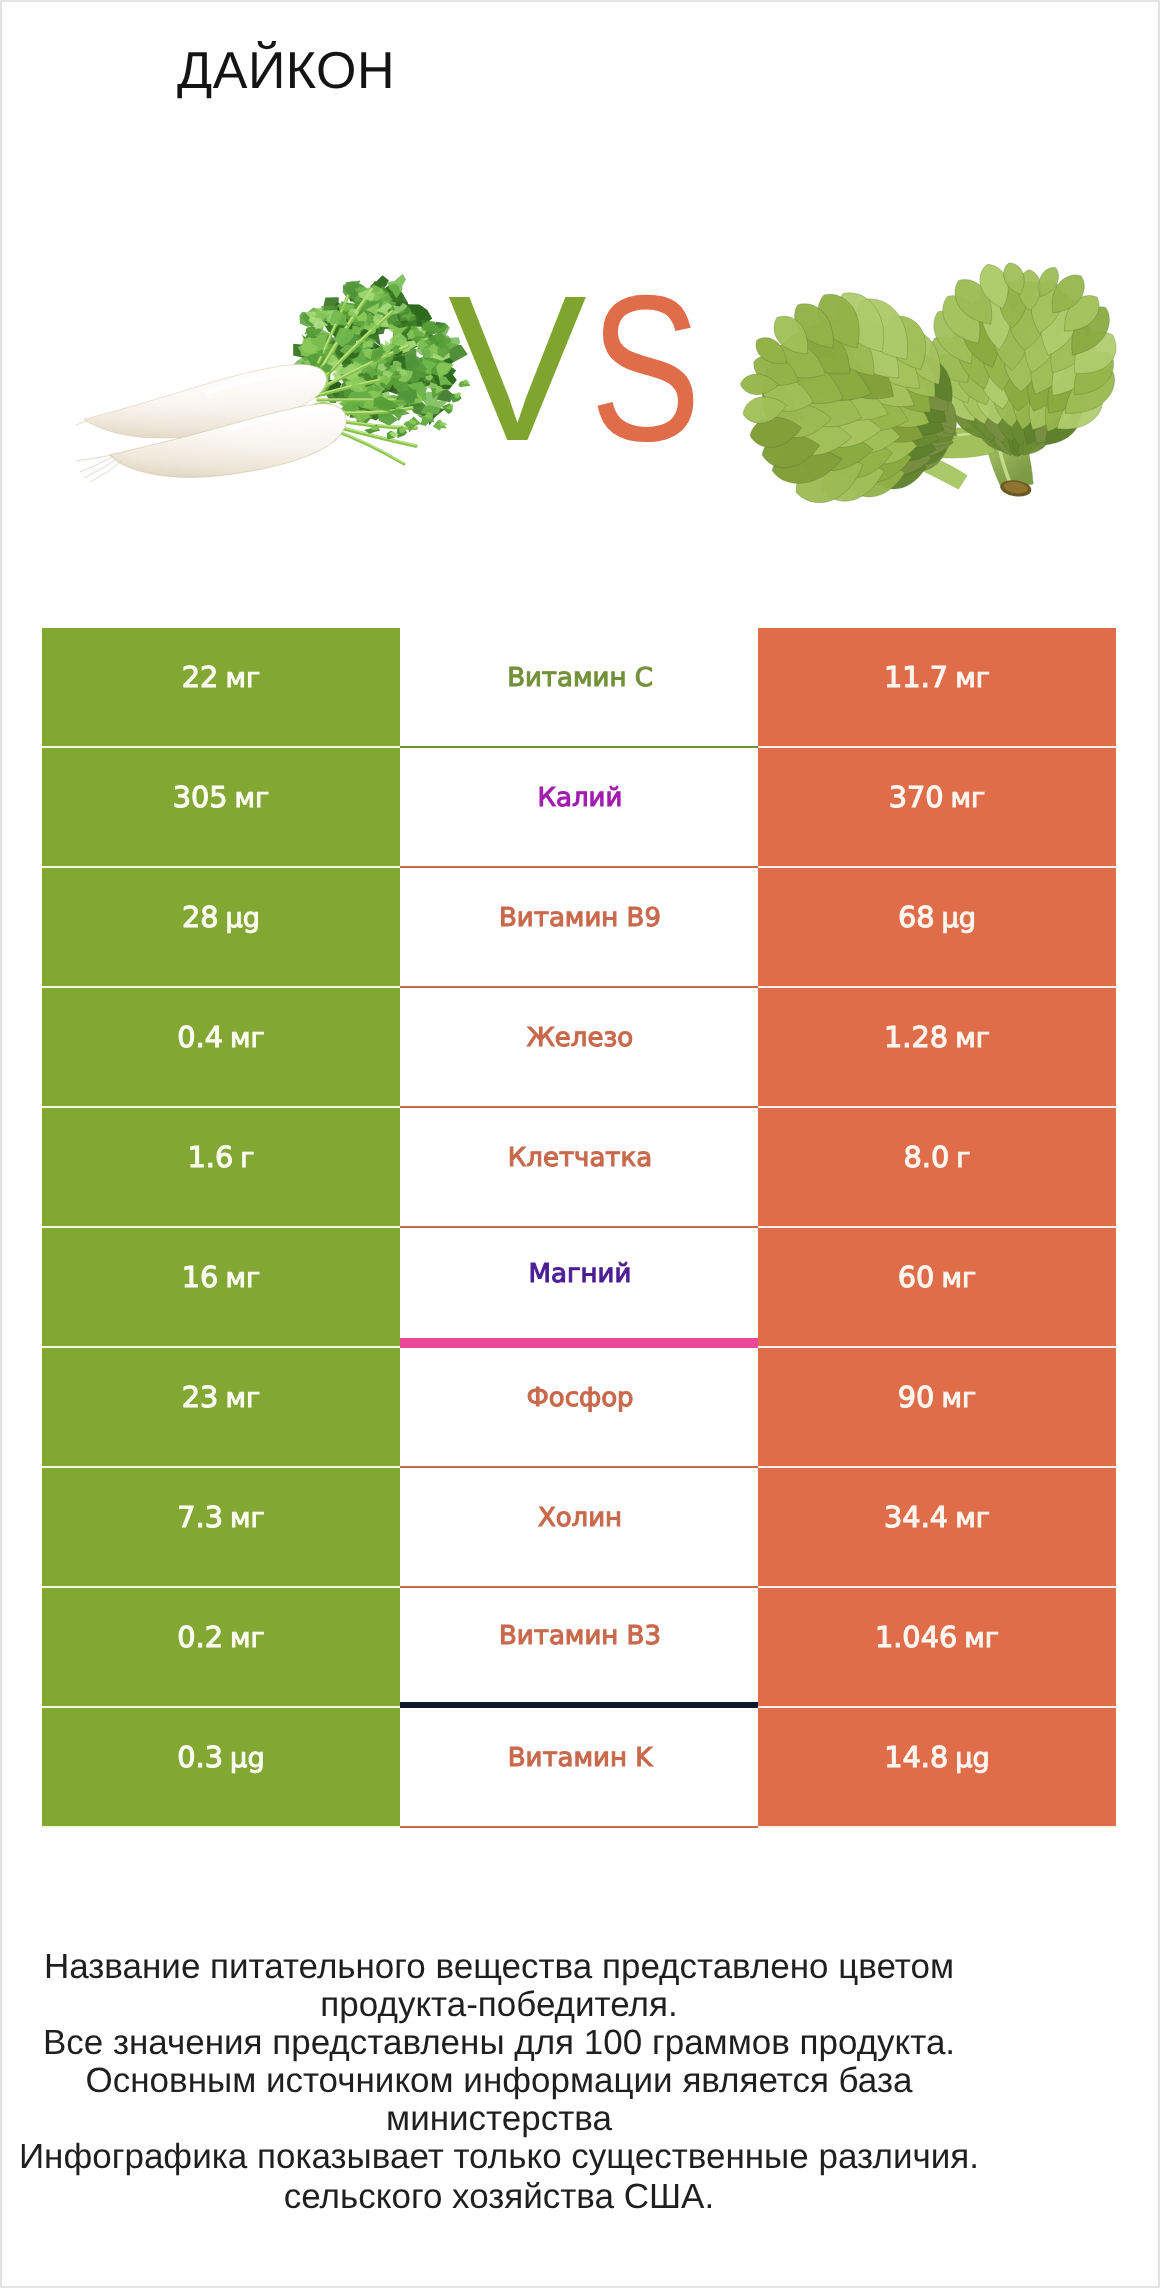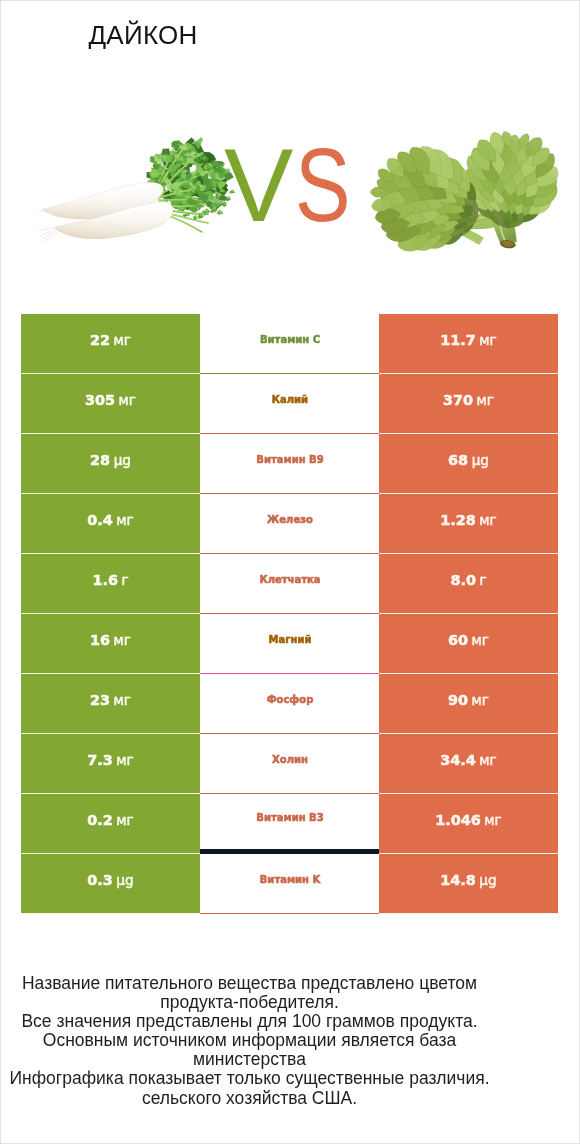--- a/index.html
+++ b/index.html
@@ -16,23 +16,23 @@
   .vs{position:absolute;left:225px;top:133px;font-size:104px;font-weight:400;line-height:104px;white-space:nowrap;}
   .vs .v{color:#7FA52E;display:inline-block;margin-left:-1px;}
   .vs .s{color:#E06D49;display:inline-block;transform:scaleX(0.80);transform-origin:left center;margin-left:2px;}
   .table{position:absolute;left:21px;top:314px;width:537px;font-family:"DejaVu Sans",sans-serif;}
   .row{display:flex;height:60px;}
   .cell{display:flex;align-items:center;justify-content:center;width:179px;box-sizing:border-box;}
   .left{background:#82A732;color:#fbfbf4;border-bottom:1px solid #f2f7df;}
   .right{background:#E06D49;color:#fdf6f0;border-bottom:1px solid #fbf0e9;}
   .mid{background:#fff;}
   .valwrap{display:flex;align-items:baseline;transform:translate(0px,-4.5px);}
-  .val{font-weight:bold;font-size:14.4px;text-align:right;-webkit-text-stroke:0.55px currentColor;}
+  .val{font-weight:normal;font-size:14.4px;text-align:right;-webkit-text-stroke:0.55px currentColor;}
   .unit{font-size:13.6px;font-weight:normal;margin-left:3.5px;-webkit-text-stroke:0.5px currentColor;}
-  .name{font-weight:bold;font-size:10px;display:block;transform:translate(0.5px,-4px);-webkit-text-stroke:0.55px currentColor;}
+  .name{font-weight:normal;font-size:13px;display:block;transform:translate(0.5px,-4px);-webkit-text-stroke:0.55px currentColor;}
   .footer{position:absolute;left:0;top:974px;width:499px;text-align:center;font-size:17.5px;color:#1f1f1f;line-height:19.1px;font-family:"Liberation Sans",sans-serif;}
 </style>
 </head>
 <body>
 
 <div class="page">
   <div class="pageborder"></div>
 
   <div class="headers">
     <div class="hdr hdr-l">ДАЙКОН</div>
@@ -568,21 +568,21 @@
           </span>
         </div>
       </div>
       <div class="row">
         <div class="cell left">
           <span class="valwrap">
             <span class="val">305</span>
             <span class="unit">мг</span>
           </span>
         </div>
-        <div class="cell mid" style="color:#a16207;border-bottom:1px solid #c9694c">
+        <div class="cell mid" style="color:#a21caf;border-bottom:1px solid #c9694c">
           <span class="name">Калий</span>
         </div>
         <div class="cell right">
           <span class="valwrap">
             <span class="val">370</span>
             <span class="unit">мг</span>
           </span>
         </div>
       </div>
       <div class="row">
@@ -636,21 +636,21 @@
           </span>
         </div>
       </div>
       <div class="row">
         <div class="cell left">
           <span class="valwrap">
             <span class="val">16</span>
             <span class="unit">мг</span>
           </span>
         </div>
-        <div class="cell mid" style="color:#a16207;border-bottom:1px solid #ec4899">
+        <div class="cell mid" style="color:#4c1d95;border-bottom:5px solid #ec4899">
           <span class="name">Магний</span>
         </div>
         <div class="cell right">
           <span class="valwrap">
             <span class="val">60</span>
             <span class="unit">мг</span>
           </span>
         </div>
       </div>
       <div class="row">
@@ -687,21 +687,21 @@
           </span>
         </div>
       </div>
       <div class="row">
         <div class="cell left">
           <span class="valwrap">
             <span class="val">0.2</span>
             <span class="unit">мг</span>
           </span>
         </div>
-        <div class="cell mid" style="color:#c9694c;border-bottom:5px solid #0f172a">
+        <div class="cell mid" style="color:#c9694c;border-bottom:3px solid #0f172a">
           <span class="name">Витамин B3</span>
         </div>
         <div class="cell right">
           <span class="valwrap">
             <span class="val">1.046</span>
             <span class="unit">мг</span>
           </span>
         </div>
       </div>
       <div class="row">

